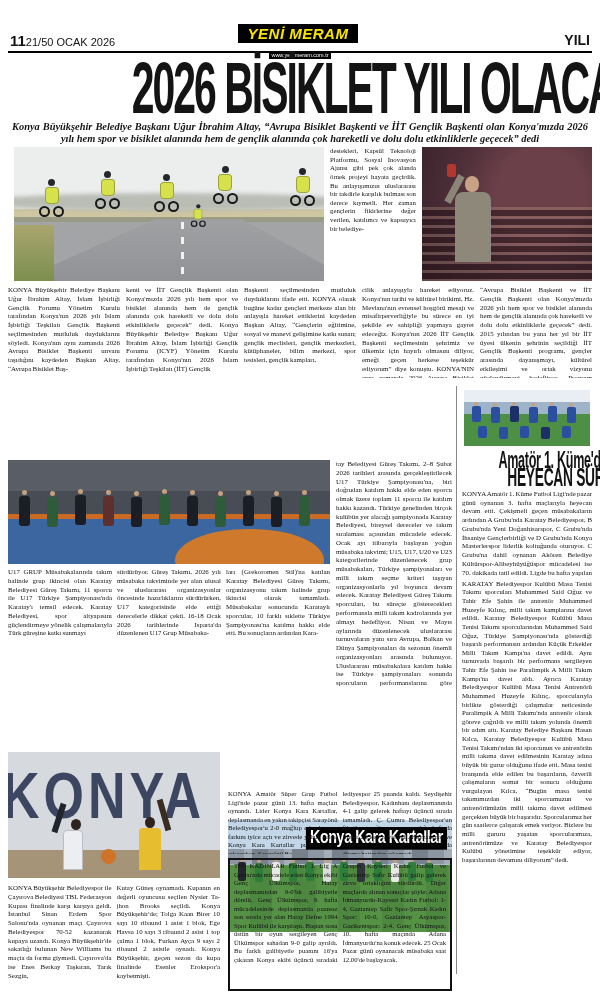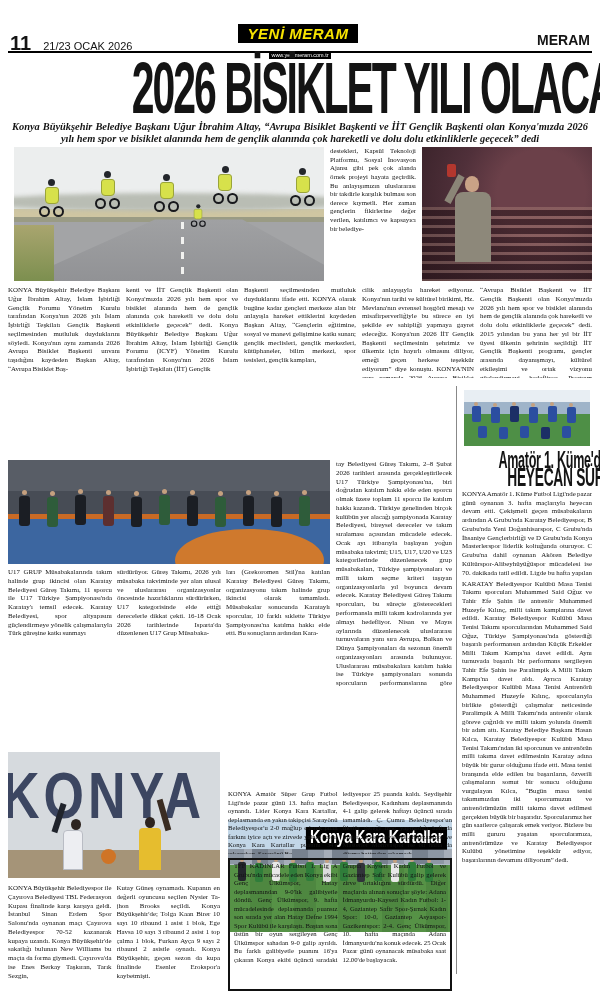--- a/index.html
+++ b/index.html
@@ -6,21 +6,21 @@
   html,body{width:600px;height:1000px;background:#fff;overflow:hidden}
   body{position:relative;font-family:"Liberation Serif",serif;color:#141414}
   .abs{position:absolute}
   .bodytext{font-size:6.9px;line-height:1.27;text-align:justify;overflow:hidden;word-spacing:-.4px}
   .cols{display:flex;gap:6px}
   .cols>div{flex:1}
   .cond{display:inline-block;white-space:nowrap;font-family:"Liberation Sans",sans-serif;font-weight:900;transform-origin:center top}
 
   
   .hdr-left{left:10px;top:32px;font-family:"Liberation Sans",sans-serif;font-size:11px}
-  .hdr-left b{font-size:20px;margin-right:12px}
+  .hdr-left b{font-size:15px;margin-right:0}
   .hdr-logo{left:0;right:0;top:24px;text-align:center}
   .logo-box{display:inline-block;background:#000;color:#f7e400;font-family:"Liberation Sans",sans-serif;
             font-weight:900;font-style:italic;font-size:15px;padding:1px 10px;letter-spacing:.5px}
   .logo-sub{display:block;background:#000;color:#fff;font-family:"Liberation Sans",sans-serif;
             font-size:5.5px;margin-top:1px;padding:1px 2px}
   .hdr-right{right:10px;top:32px;font-family:"Liberation Sans",sans-serif;font-weight:900;font-size:14px}
   .hdr-rule{left:8px;right:8px;top:51px;height:2px;background:#000}
 
   
   .main-hl{left:0;width:600px;top:54px;text-align:center}
@@ -125,28 +125,28 @@
   .box-hl{text-align:center;line-height:1;margin:2px 0 3px}
   .box-hl .cond{font-size:16.5px;letter-spacing:-.5px;transform:scale(.72,1.1)}
 
   .vrule{left:456px;top:386px;width:1px;height:588px;background:#888}
   .ulkum-box{left:228px;top:858px;width:224px;height:133px;border:2px solid #111;padding:2px 4px}
 </style>
 </head>
 <body>
 
 <div class="abs hdr-left">
-  <b>11</b><span>21/23 OCAK 2026</span>
+  <b>11</b><span>21/50 OCAK 2026</span>
 </div>
 <div class="abs hdr-logo">
   <span class="logo-box">YENİ MERAM</span>
   <span style="display:inline-block;vertical-align:top"></span>
   <div><span class="logo-sub" style="display:inline-block">www.yenimeram.com.tr</span></div>
 </div>
-<div class="abs hdr-right">MERAM</div>
+<div class="abs hdr-right">YILI</div>
 <div class="abs hdr-rule"></div>
 
 <div class="abs main-hl">
   <span class="cond">2026 BİSİKLET YILI OLACAK</span>
 </div>
 <div class="abs deck">Konya Büyükşehir Belediye Başkanı Uğur İbrahim Altay, “Avrupa Bisiklet Başkenti ve İİT Gençlik Başkenti olan Konya'mızda 2026 yılı hem spor ve bisiklet alanında hem de gençlik alanında çok hareketli ve dolu dolu etkinliklerle geçecek” dedi</div>
 
 <div class="abs" style="left:14px;top:147px;width:578px;height:134px;display:flex;gap:6px">
   <div class="photo ph-cyclists">
     <div class="hill"></div>

